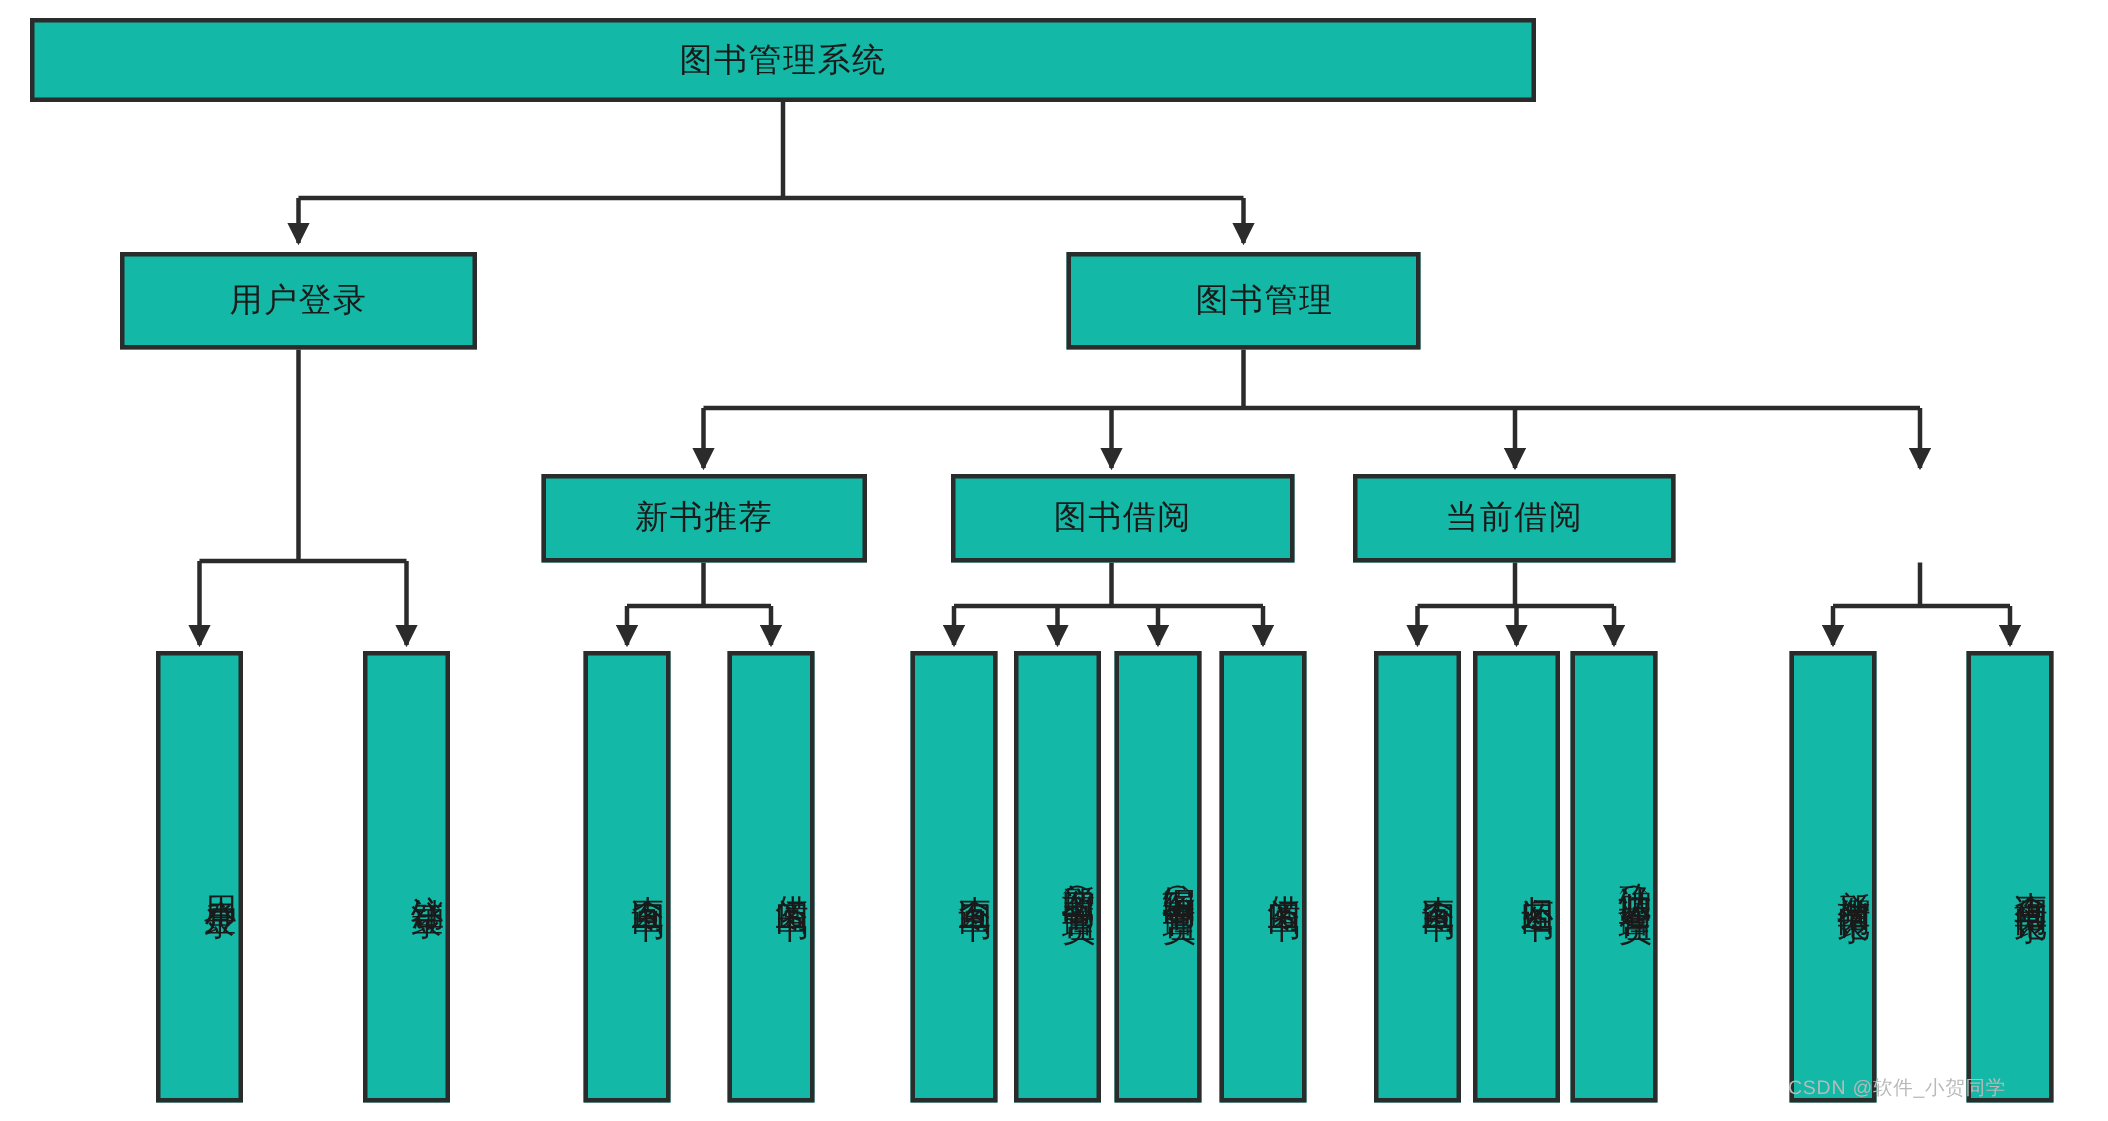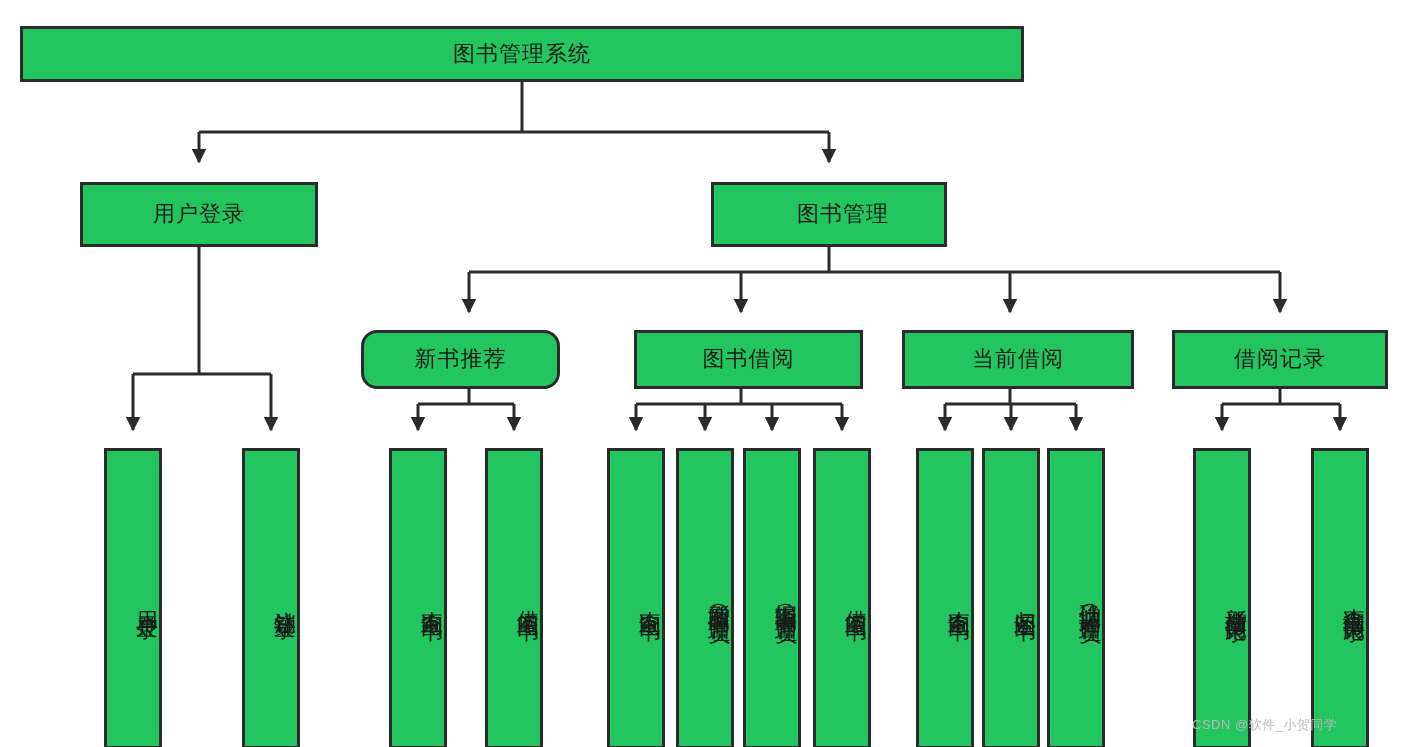--- a/index.html
+++ b/index.html
@@ -23,27 +23,26 @@
     left: 0;
     top: 0;
     width: 1405px;
     height: 747px;
     pointer-events: none;
   }
   .node {
     position: absolute;
     box-sizing: border-box;
     border: 3px solid #2b2b2b;
-    background: #22c55e;
+    background: #14b8a6;
     display: flex;
     align-items: center;
     justify-content: center;
     color: #1a1a1a;
     text-align: center;
-    margin-top: 14px;
   }
   .node.horiz {
     font-size: 22px;
     letter-spacing: 1px;
     line-height: 1.2;
   }
   .node.vert {
     writing-mode: vertical-rl;
     text-orientation: upright;
     font-size: 22px;
@@ -126,31 +125,28 @@
     <span>图书管理系统</span>
   </div>
 
   <div class="node horiz" style="left:80px; top:168px; width:238px; height:65px;">
     <span>用户登录</span>
   </div>
   <div class="node horiz" style="left:711px; top:168px; width:236px; height:65px;padding-left:28px;">
     <span>图书管理</span>
   </div>
 
-  <div class="node horiz" style="left:361px; top:316px; width:199px; height:59px;border-radius:16px;">
+  <div class="node horiz" style="left:361px; top:316px; width:217px; height:59px;">
     <span>新书推荐</span>
   </div>
   <div class="node horiz" style="left:634px; top:316px; width:229px; height:59px;">
     <span>图书借阅</span>
   </div>
-  <div class="node horiz" style="left:902px; top:316px; width:232px; height:59px;">
+  <div class="node horiz" style="left:902px; top:316px; width:215px; height:59px;">
     <span>当前借阅</span>
-  </div>
-  <div class="node horiz" style="left:1172px; top:316px; width:216px; height:59px;">
-    <span>借阅记录</span>
   </div>
 
   <div class="node vert" style="left:104px; top:434px; width:58px; height:301px;">
     <span class="vlabel">用户登录</span>
   </div>
   <div class="node vert" style="left:242px; top:434px; width:58px; height:301px;">
     <span class="vlabel">注销登录</span>
   </div>
 
   <div class="node vert" style="left:389px; top:434px; width:58px; height:301px;">

